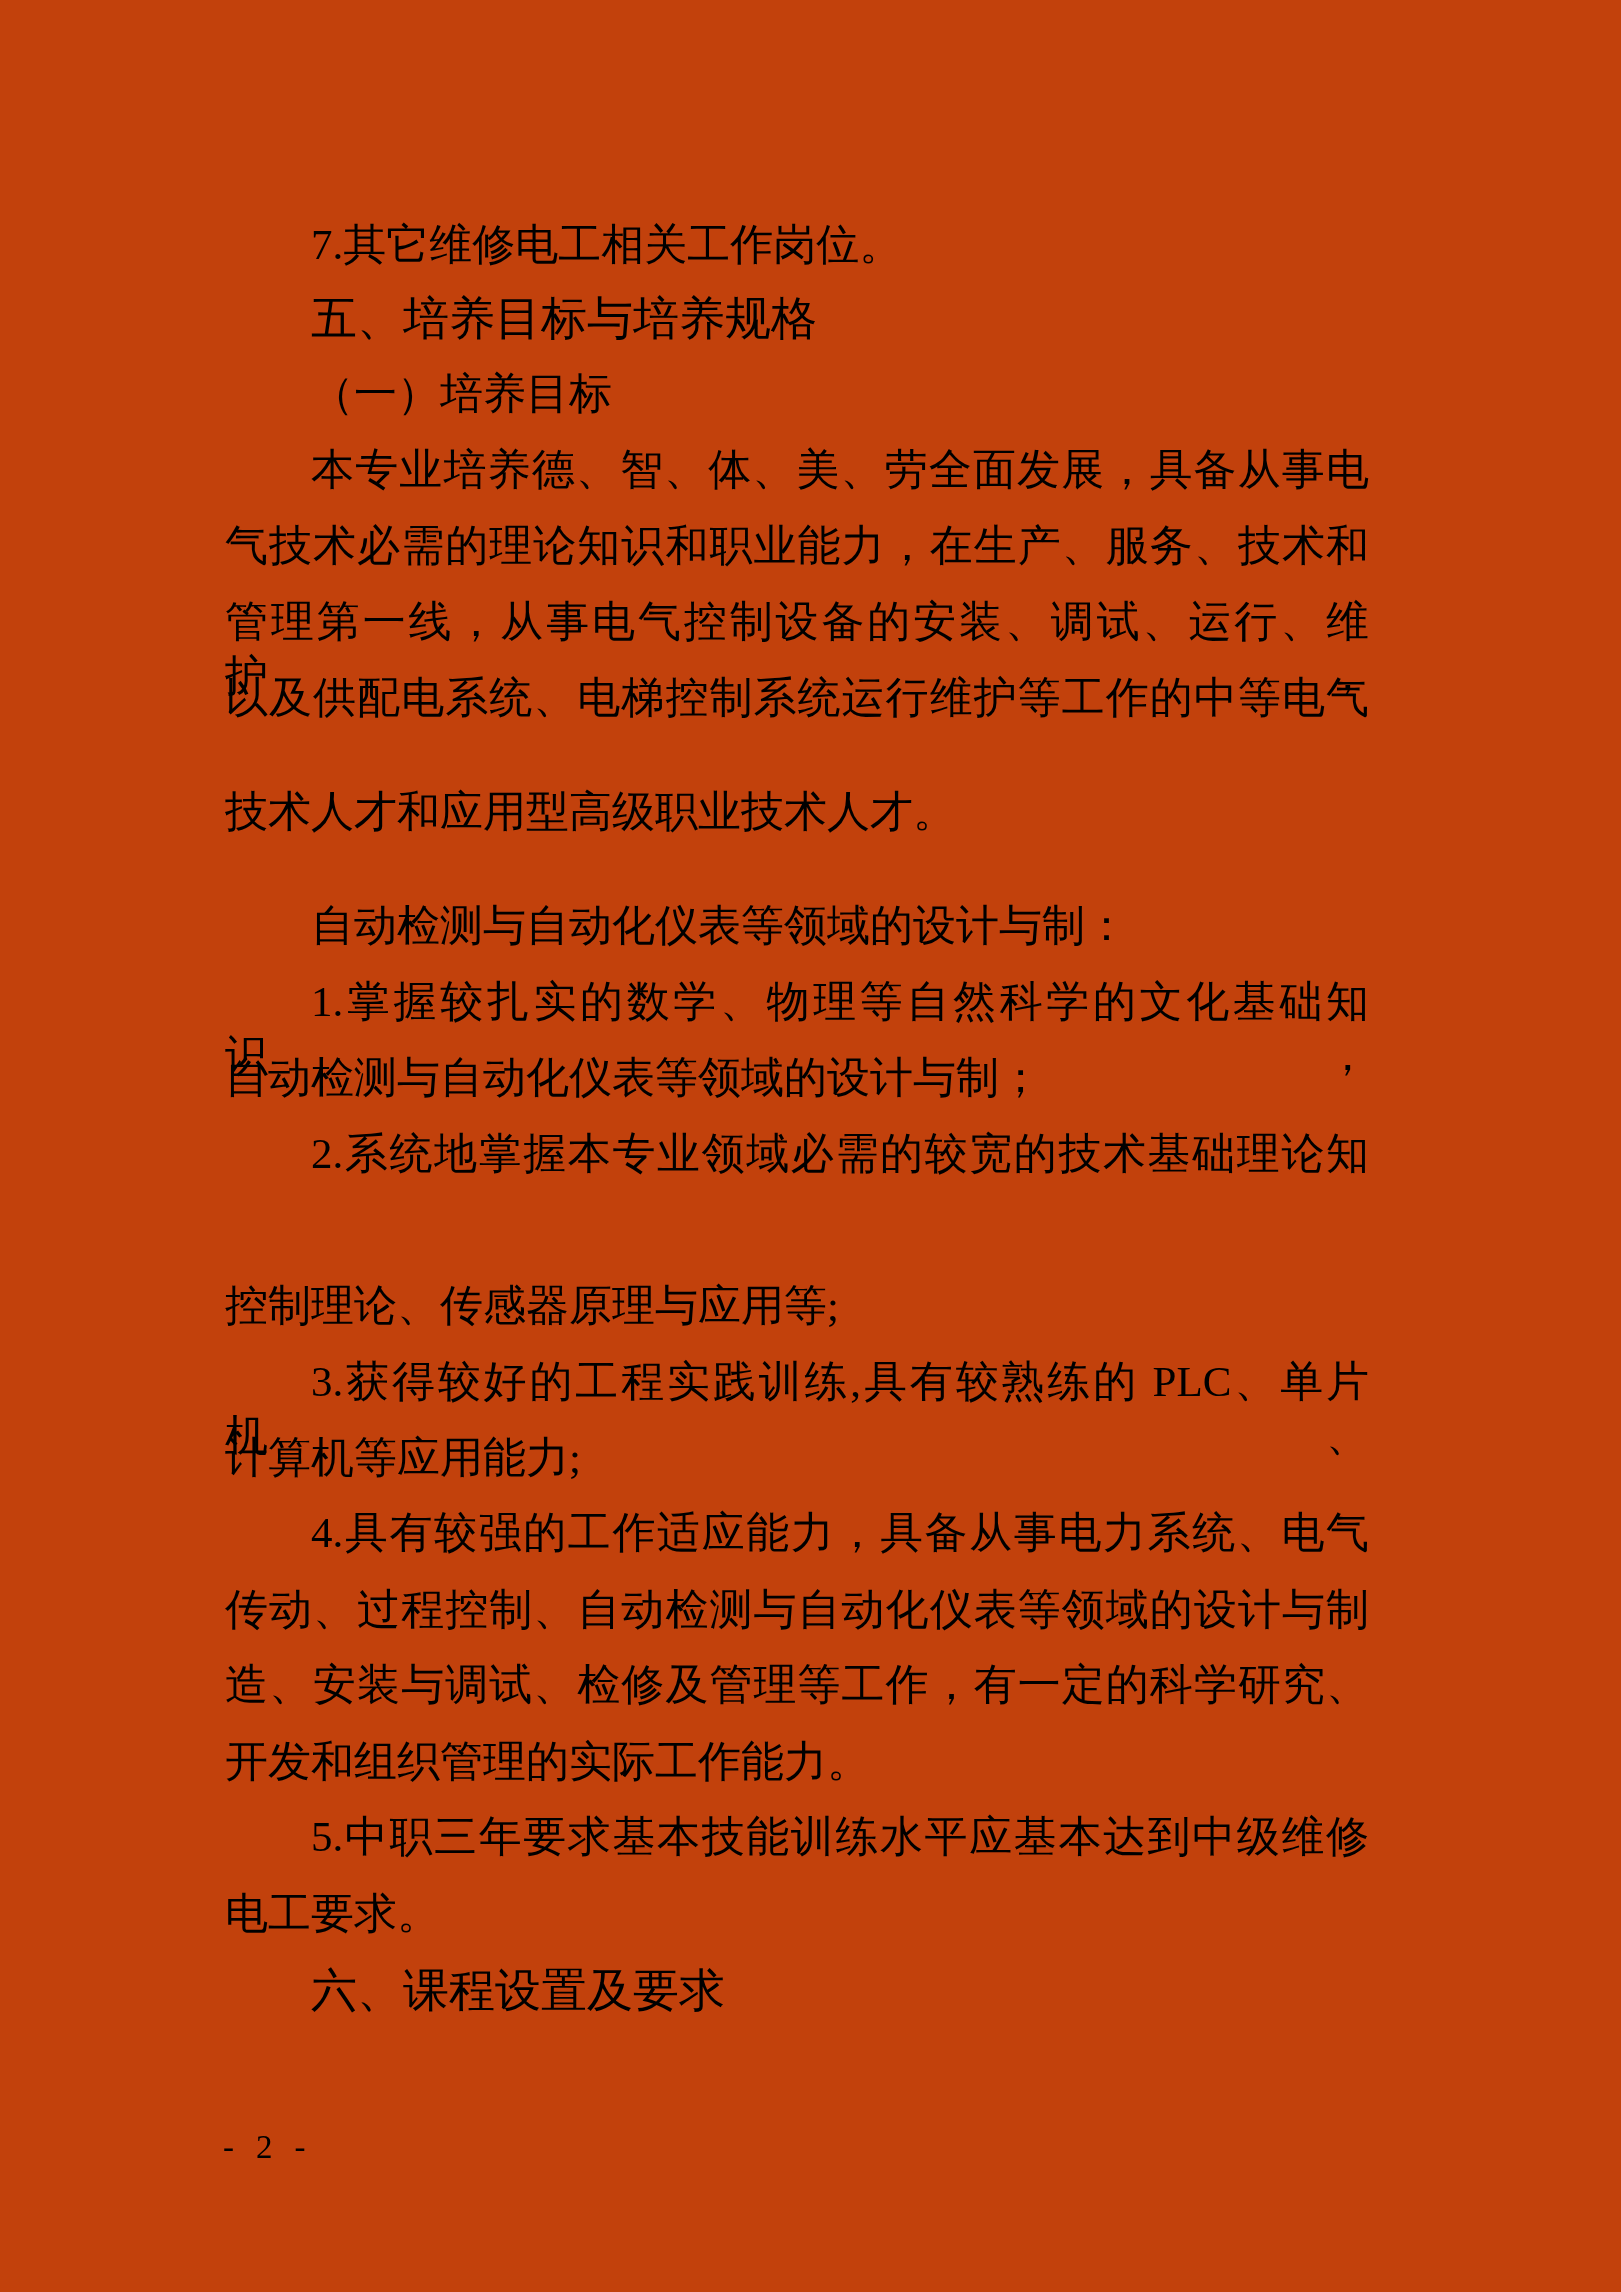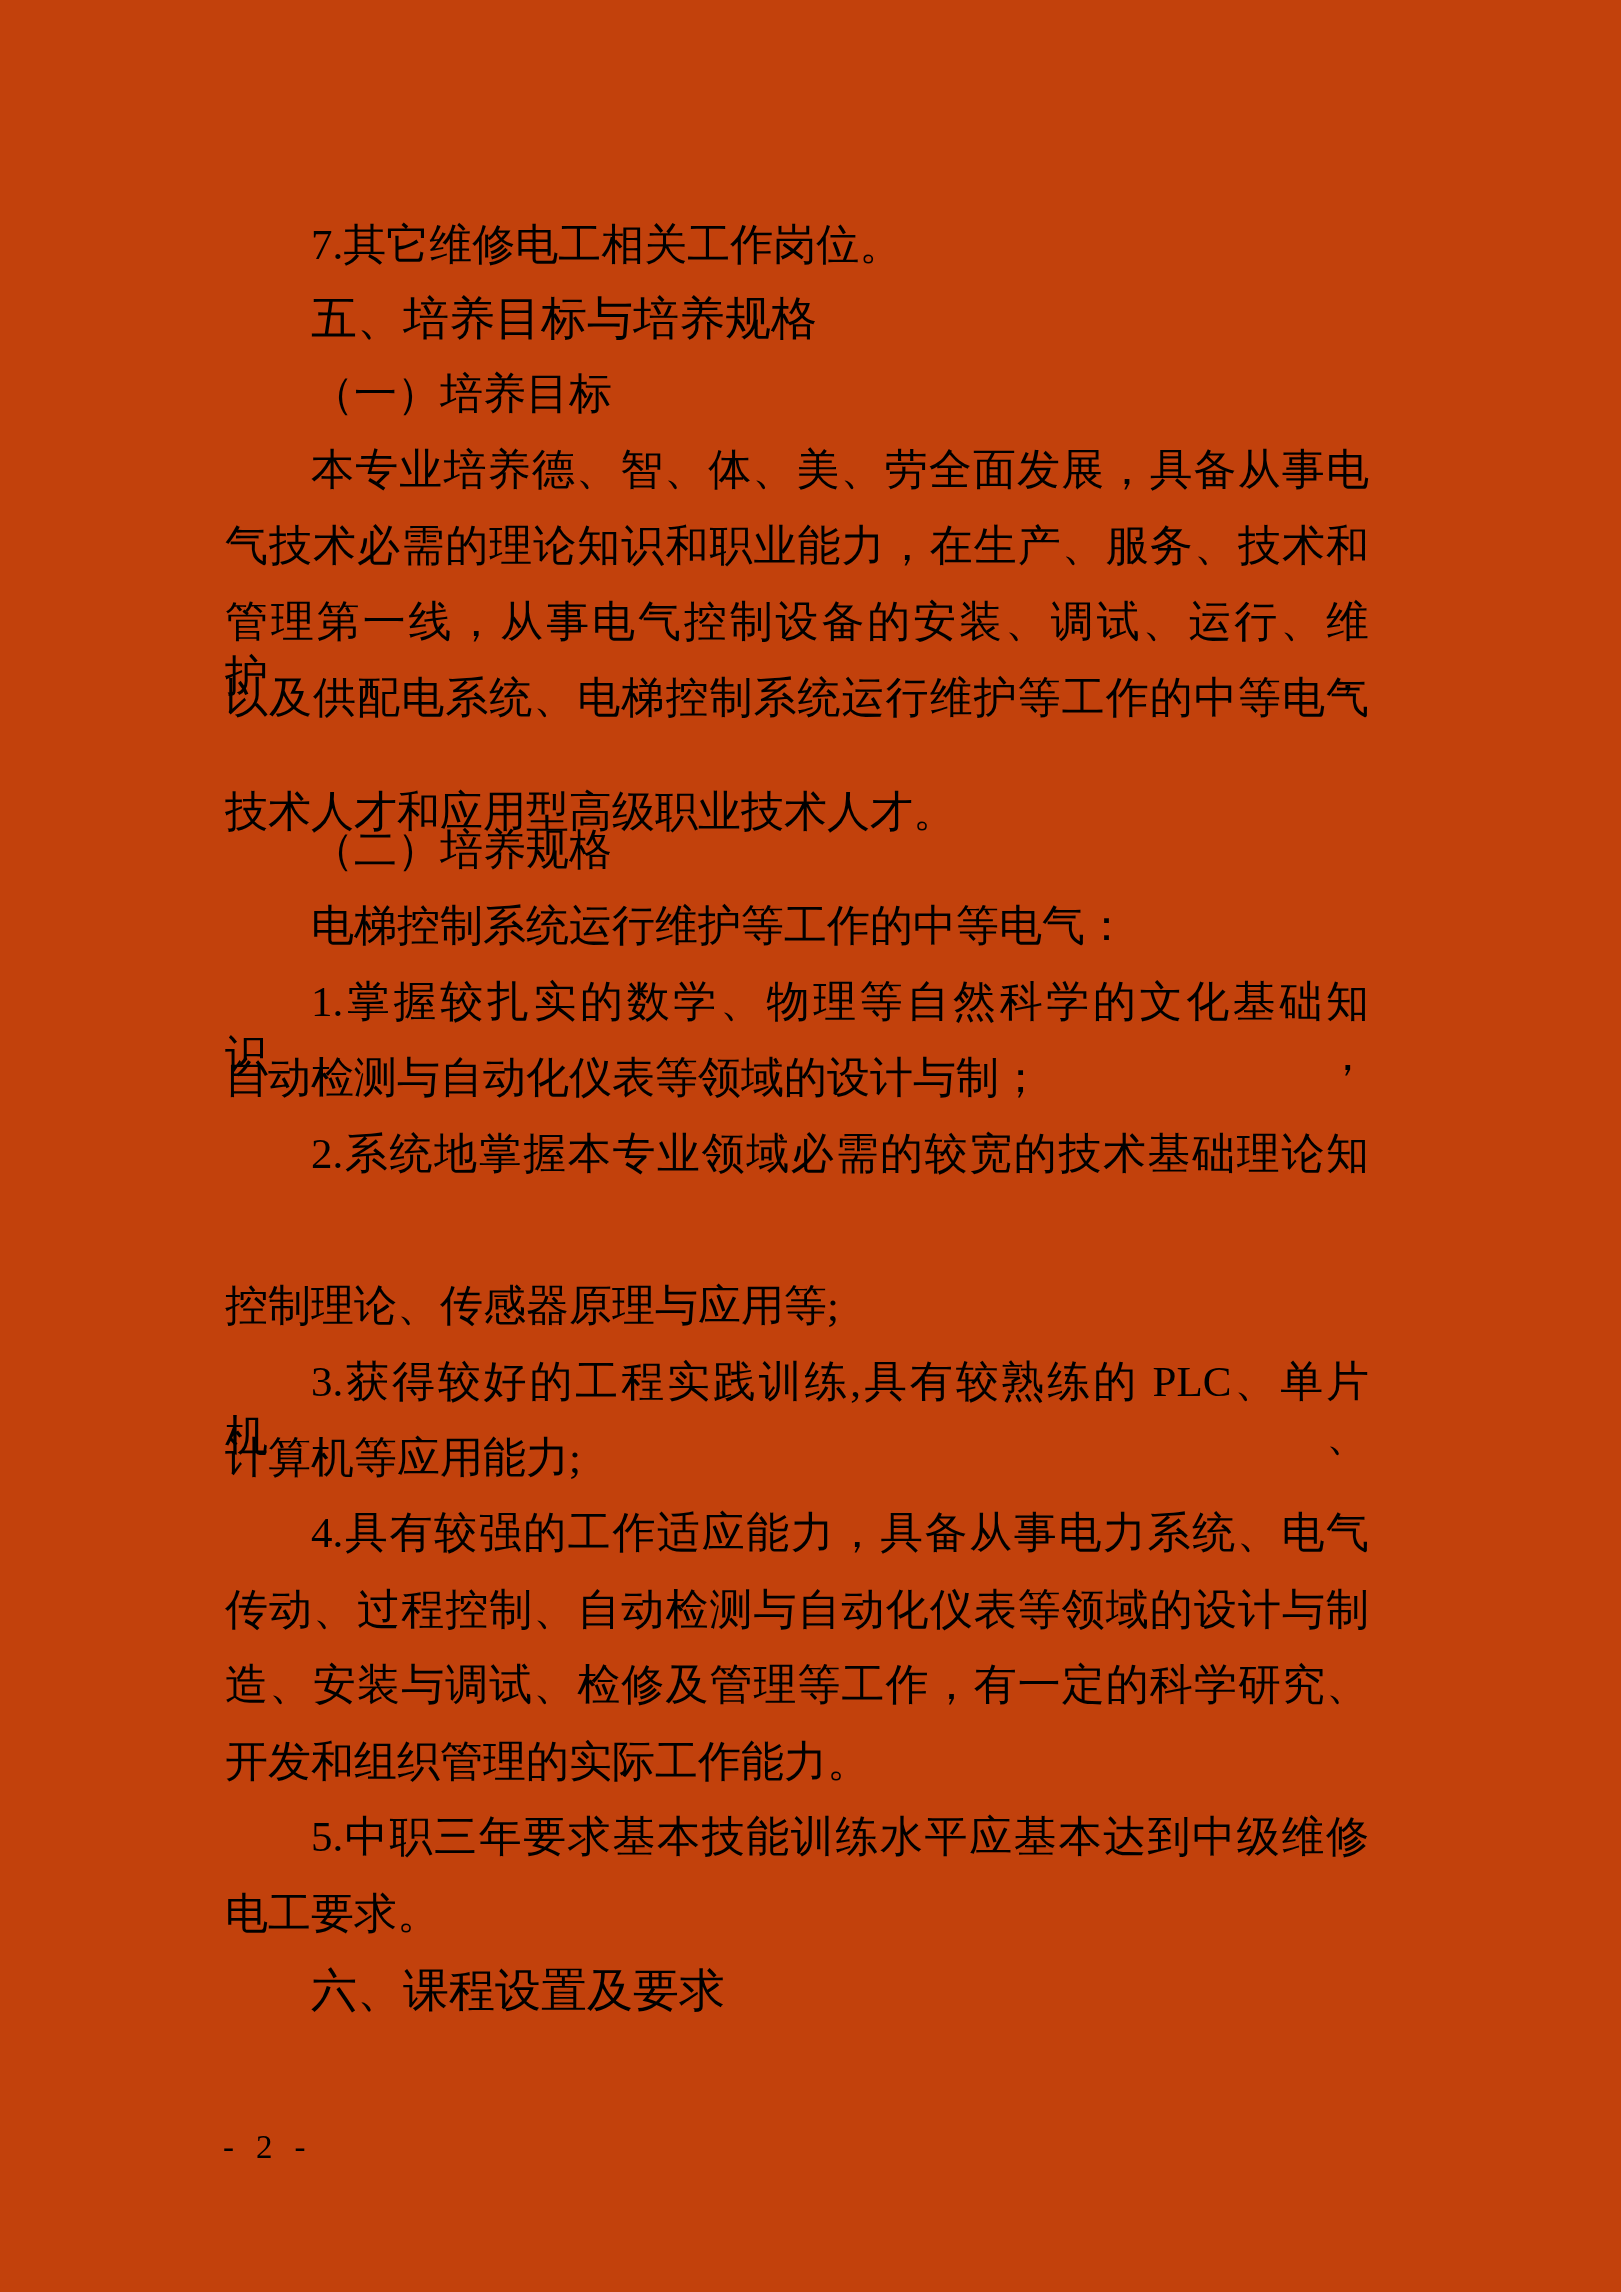--- a/index.html
+++ b/index.html
@@ -57,22 +57,21 @@
   <div class="line l-first" style="top:218px">7.其它维修电工相关工作岗位。</div>
   <div class="line l-first l-head" style="top:290px">五、培养目标与培养规格</div>
   <div class="line l-first" style="top:367px">（一）培养目标</div>
 
   <div class="line l-first l-just" style="top:443px">本专业培养德、智、体、美、劳全面发展，具备从事电</div>
   <div class="line l-just" style="top:519px">气技术必需的理论知识和职业能力，在生产、服务、技术和</div>
   <div class="line l-just" style="top:595px">管理第一线，从事电气控制设备的安装、调试、运行、维护，</div>
   <div class="line l-just" style="top:671px">以及供配电系统、电梯控制系统运行维护等工作的中等电气</div>
   <div class="line" style="top:785px">技术人才和应用型高级职业技术人才。</div>
 
-  <div class="line l-first" style="top:823px">（二）培养规格</div>
-  <div class="line l-first" style="top:899px">电梯控制系统运行维护等工作的中等电气：</div>
+  <div class="line l-first" style="top:899px">自动检测与自动化仪表等领域的设计与制：</div>
 
   <div class="line l-first l-just" style="top:975px">1.掌握较扎实的数学、物理等自然科学的文化基础知识，</div>
   <div class="line" style="top:1051px">自动检测与自动化仪表等领域的设计与制；</div>
 
   <div class="line l-first l-just" style="top:1127px">2.系统地掌握本专业领域必需的较宽的技术基础理论知</div>
   <div class="line" style="top:1279px">控制理论、传感器原理与应用等;</div>
 
   <div class="line l-first l-just" style="top:1355px">3.获得较好的工程实践训练,具有较熟练的 PLC、单片机、</div>
   <div class="line" style="top:1431px">计算机等应用能力;</div>
 

